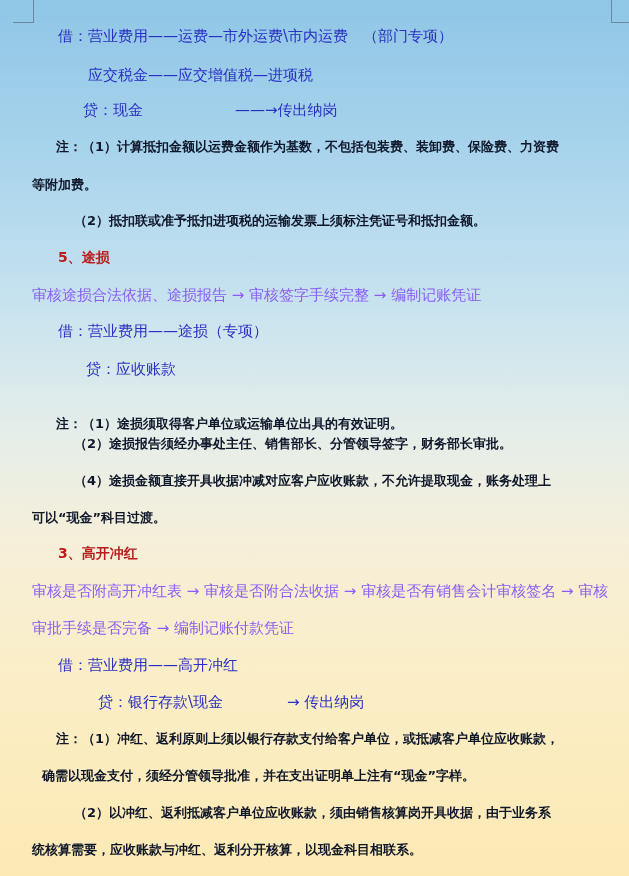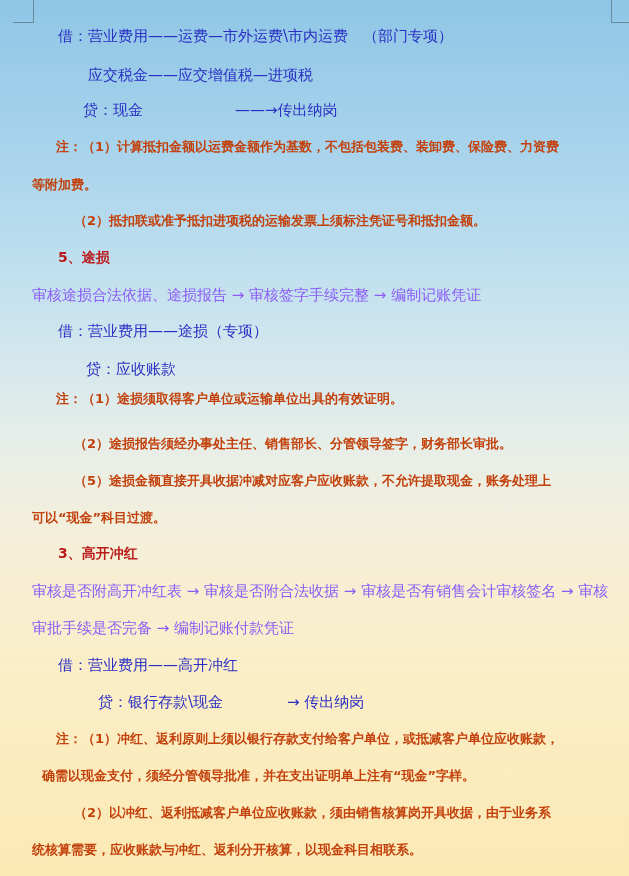--- a/index.html
+++ b/index.html
@@ -7,21 +7,21 @@
       width: 629px; height: 876px; overflow: hidden; position: relative;
       background: linear-gradient(180deg, #8fc6e6 0%, #a9d4ec 18%, #c8e3ef 35%, #e6eee9 50%, #f6efd9 62%, #fbeec6 78%, #fce9b4 100%);
       font-family: "DejaVu Sans", "Liberation Sans", sans-serif;
     }
     .corner { position: absolute; border-color: #6b8aa0; border-style: solid; width: 20px; height: 22px; }
     .corner.tl { left: 13px; top: 0; border-width: 0 1px 1px 0; }
     .corner.tr { left: 611px; top: 0; border-width: 0 0 1px 1px; width: 18px; }
     .line { position: absolute; white-space: nowrap; font-size: 15px; line-height: 16px; }
     .blue { color: #2a2fc4; }
     .black { color: #8b5cf6; }
-    .bold { font-weight: bold; color: #c2410c; font-size: 13px; }
+    .bold { font-weight: bold; color: #0f172a; font-size: 13px; }
     .red { color: #b91c1c; font-weight: bold; font-size: 14px; }
   </style>
 </head>
 <body>
 
 <div class="corner tl"></div>
 <div class="corner tr"></div>
 
 <div class="line blue" style="left:58px;top:28px;">借：营业费用——运费—市外运费\市内运费　（部门专项）</div>
 <div class="line blue" style="left:88px;top:67px;">应交税金——应交增值税—进项税</div>
@@ -29,23 +29,23 @@
 <div class="line blue" style="left:235px;top:102px;">——→传出纳岗</div>
 
 <div class="line bold" style="left:56px;top:139px;">注：（1）计算抵扣金额以运费金额作为基数，不包括包装费、装卸费、保险费、力资费</div>
 <div class="line bold" style="left:32px;top:177px;">等附加费。</div>
 <div class="line bold" style="left:74px;top:213px;">（2）抵扣联或准予抵扣进项税的运输发票上须标注凭证号和抵扣金额。</div>
 
 <div class="line red" style="left:58px;top:249px;">5、途损</div>
 <div class="line black" style="left:32px;top:287px;">审核途损合法依据、途损报告 → 审核签字手续完整 → 编制记账凭证</div>
 <div class="line blue" style="left:58px;top:323px;">借：营业费用——途损（专项）</div>
 <div class="line blue" style="left:86px;top:361px;">贷：应收账款</div>
-<div class="line bold" style="left:56px;top:391px;">注：（1）途损须取得客户单位或运输单位出具的有效证明。</div>
+<div class="line bold" style="left:56px;top:416px;">注：（1）途损须取得客户单位或运输单位出具的有效证明。</div>
 <div class="line bold" style="left:74px;top:436px;">（2）途损报告须经办事处主任、销售部长、分管领导签字，财务部长审批。</div>
-<div class="line bold" style="left:74px;top:473px;">（5）途损金额直接开具收据冲减对应客户应收账款，不允许提取现金，账务处理上</div>
+<div class="line bold" style="left:74px;top:473px;">（4）途损金额直接开具收据冲减对应客户应收账款，不允许提取现金，账务处理上</div>
 <div class="line bold" style="left:32px;top:510px;">可以“现金”科目过渡。</div>
 
 <div class="line red" style="left:58px;top:545px;">3、高开冲红</div>
 <div class="line black" style="left:32px;top:583px;">审核是否附高开冲红表 → 审核是否附合法收据 → 审核是否有销售会计审核签名 → 审核</div>
 <div class="line black" style="left:32px;top:620px;">审批手续是否完备 → 编制记账付款凭证</div>
 <div class="line blue" style="left:58px;top:657px;">借：营业费用——高开冲红</div>
 <div class="line blue" style="left:98px;top:694px;">贷：银行存款\现金</div>
 <div class="line blue" style="left:287px;top:694px;">→ 传出纳岗</div>
 <div class="line bold" style="left:56px;top:731px;">注：（1）冲红、返利原则上须以银行存款支付给客户单位，或抵减客户单位应收账款，</div>
 <div class="line bold" style="left:32px;top:768px;margin-left:10px;">确需以现金支付，须经分管领导批准，并在支出证明单上注有“现金”字样。</div>

